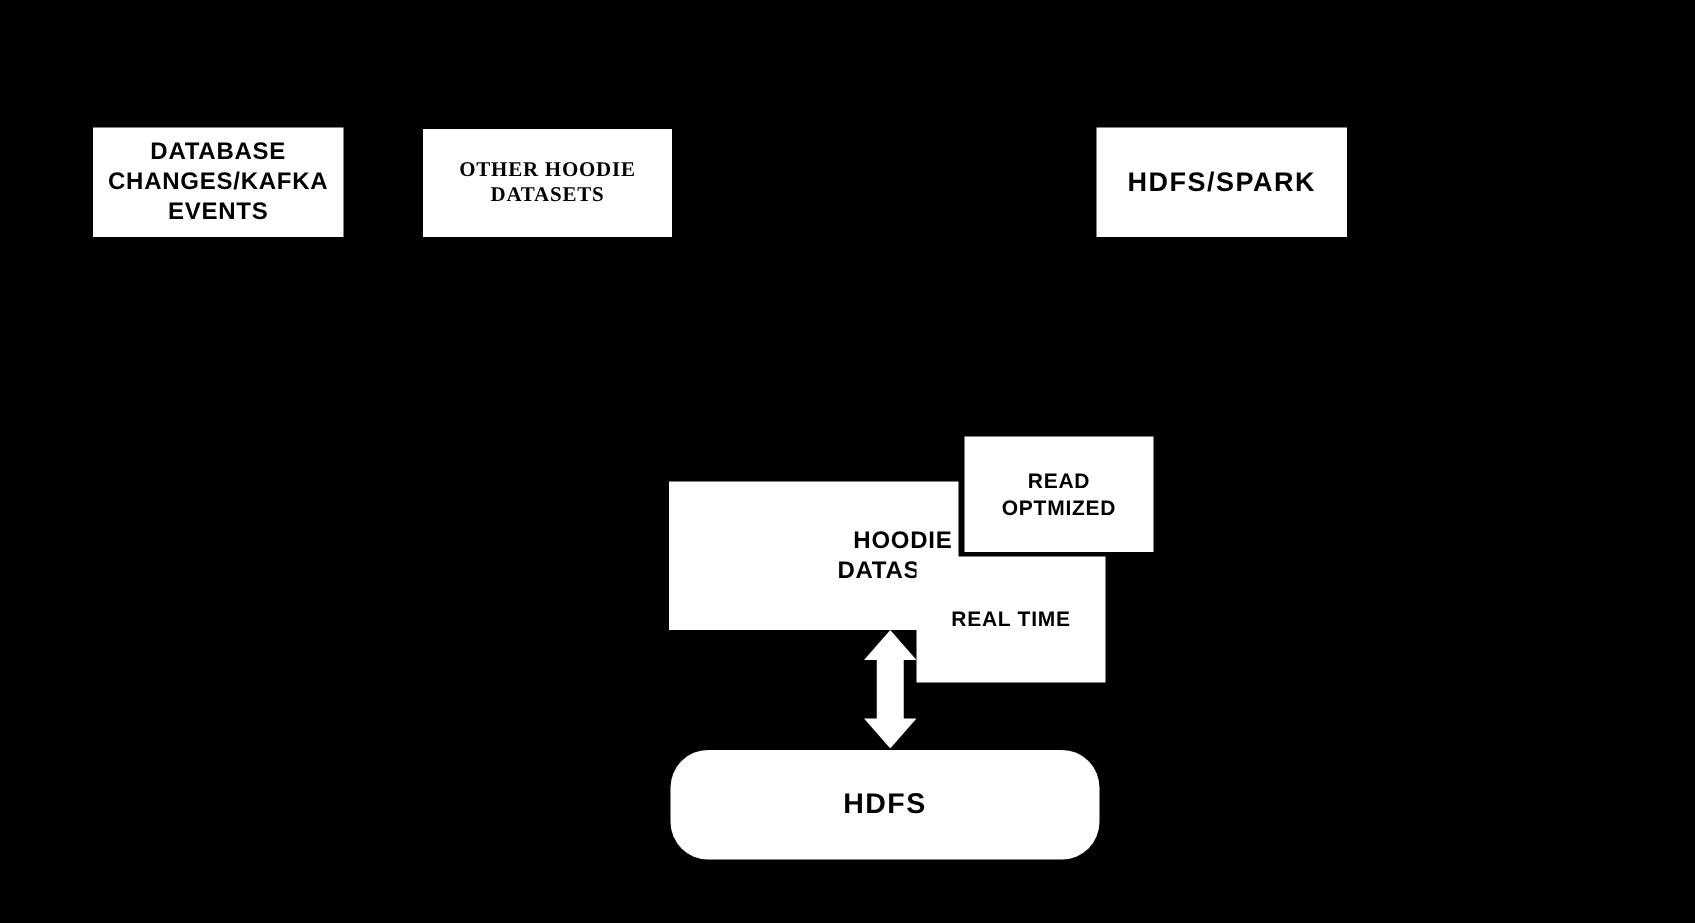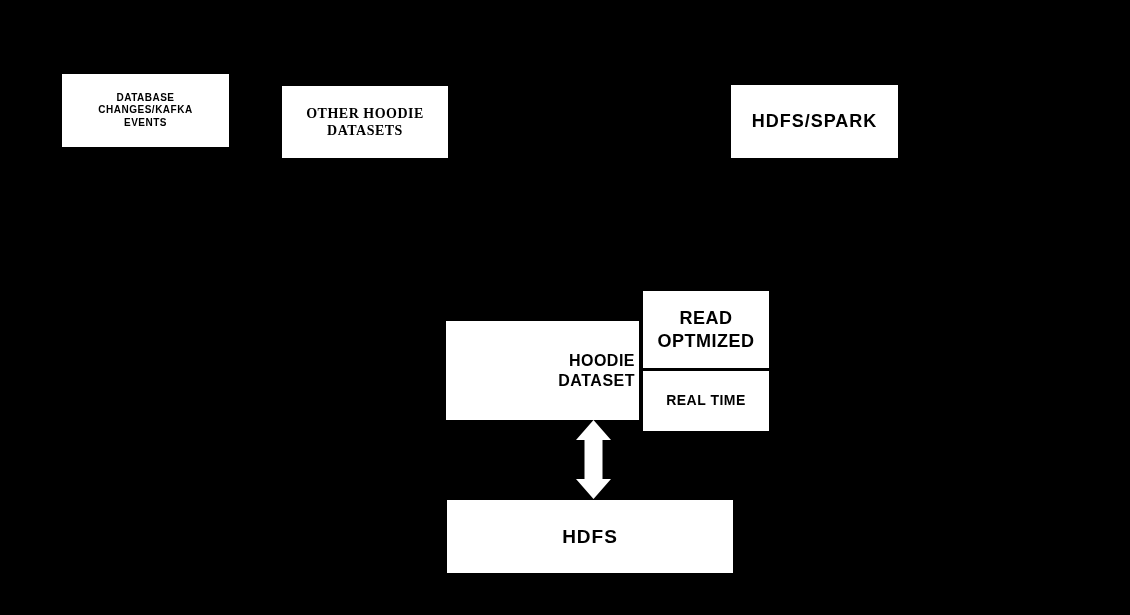--- a/index.html
+++ b/index.html
@@ -25,31 +25,31 @@
     text-align: center;
     font-weight: 700;
     letter-spacing: 0.5px;
     box-sizing: border-box;
   }
   .node .label {
     white-space: pre-line;
     line-height: 1.25;
   }
   
-  .n-database { left: 62px;  top: 74px; width: 167px; height: 73px; font-size: 10px; }
+  .n-database { left: 62px;  top: 85px; width: 167px; height: 73px; font-size: 16px; }
   .n-other    { left: 282px; top: 86px; width: 166px; height: 72px; font-size: 14px; font-family: Liberation Serif, serif; }
   .n-hive     { left: 731px; top: 85px; width: 167px; height: 73px; font-size: 18px; letter-spacing: 1px; }
   .n-presto   { left: 921px; top: 85px; width: 167px; height: 73px; font-size: 18px; letter-spacing: 1px; }
   
   .n-hoodie   { left: 446px; top: 321px; width: 193px; height: 99px; font-size: 16px; justify-content: flex-end; }
   .n-hoodie .label { width: 105px; margin-right: 4px; text-align: right; }
-  .n-read     { left: 643px; top: 291px; width: 126px; height: 77px; font-size: 18px; }
-  .n-real     { left: 643px; top: 371px; width: 126px; height: 60px; font-size: 14px; }
+  .n-read     { left: 643px; top: 291px; width: 126px; height: 77px; font-size: 14px; }
+  .n-real     { left: 611px; top: 371px; width: 126px; height: 84px; font-size: 14px; }
   
-  .n-hdfs     { left: 447px; top: 500px; width: 286px; height: 73px; font-size: 19px; letter-spacing: 1px; }
+  .n-hdfs     { left: 447px; top: 500px; width: 286px; height: 73px; font-size: 19px; letter-spacing: 1px; border-radius: 25px; }
   
   .arrow-hoodie-hdfs {
     position: absolute;
     left: 576px;
     top: 420px;
     width: 35px;
     height: 79px;
   }
 </style>
 </head>

